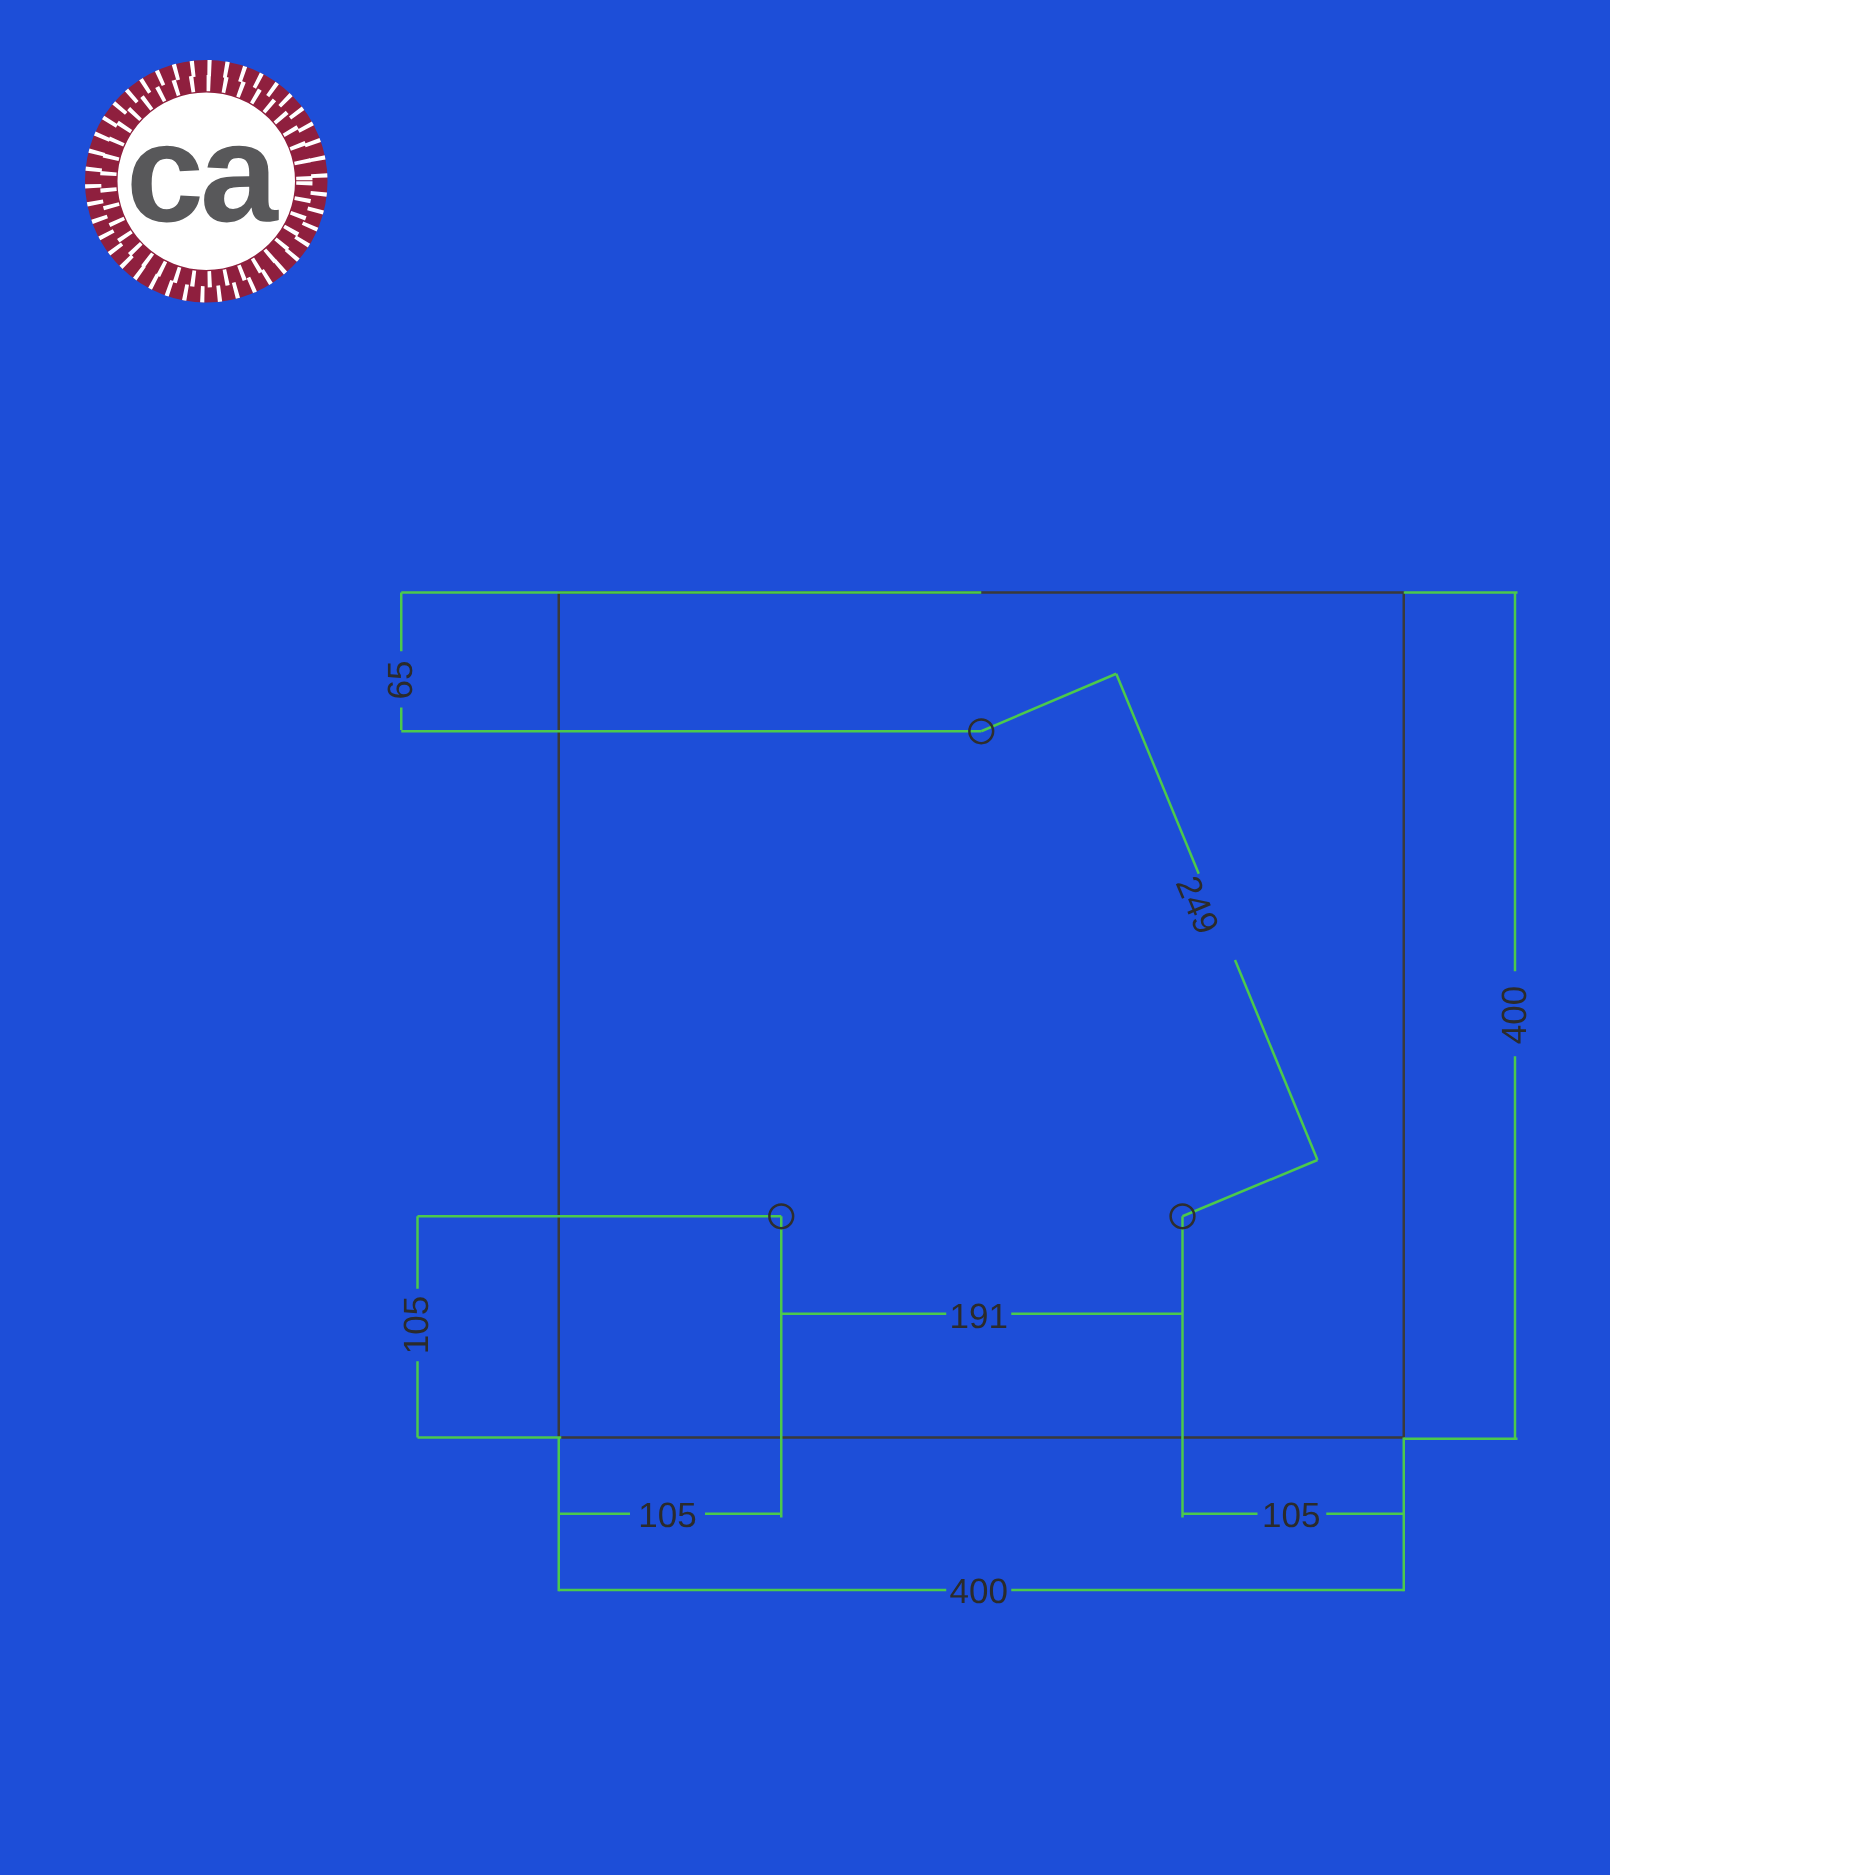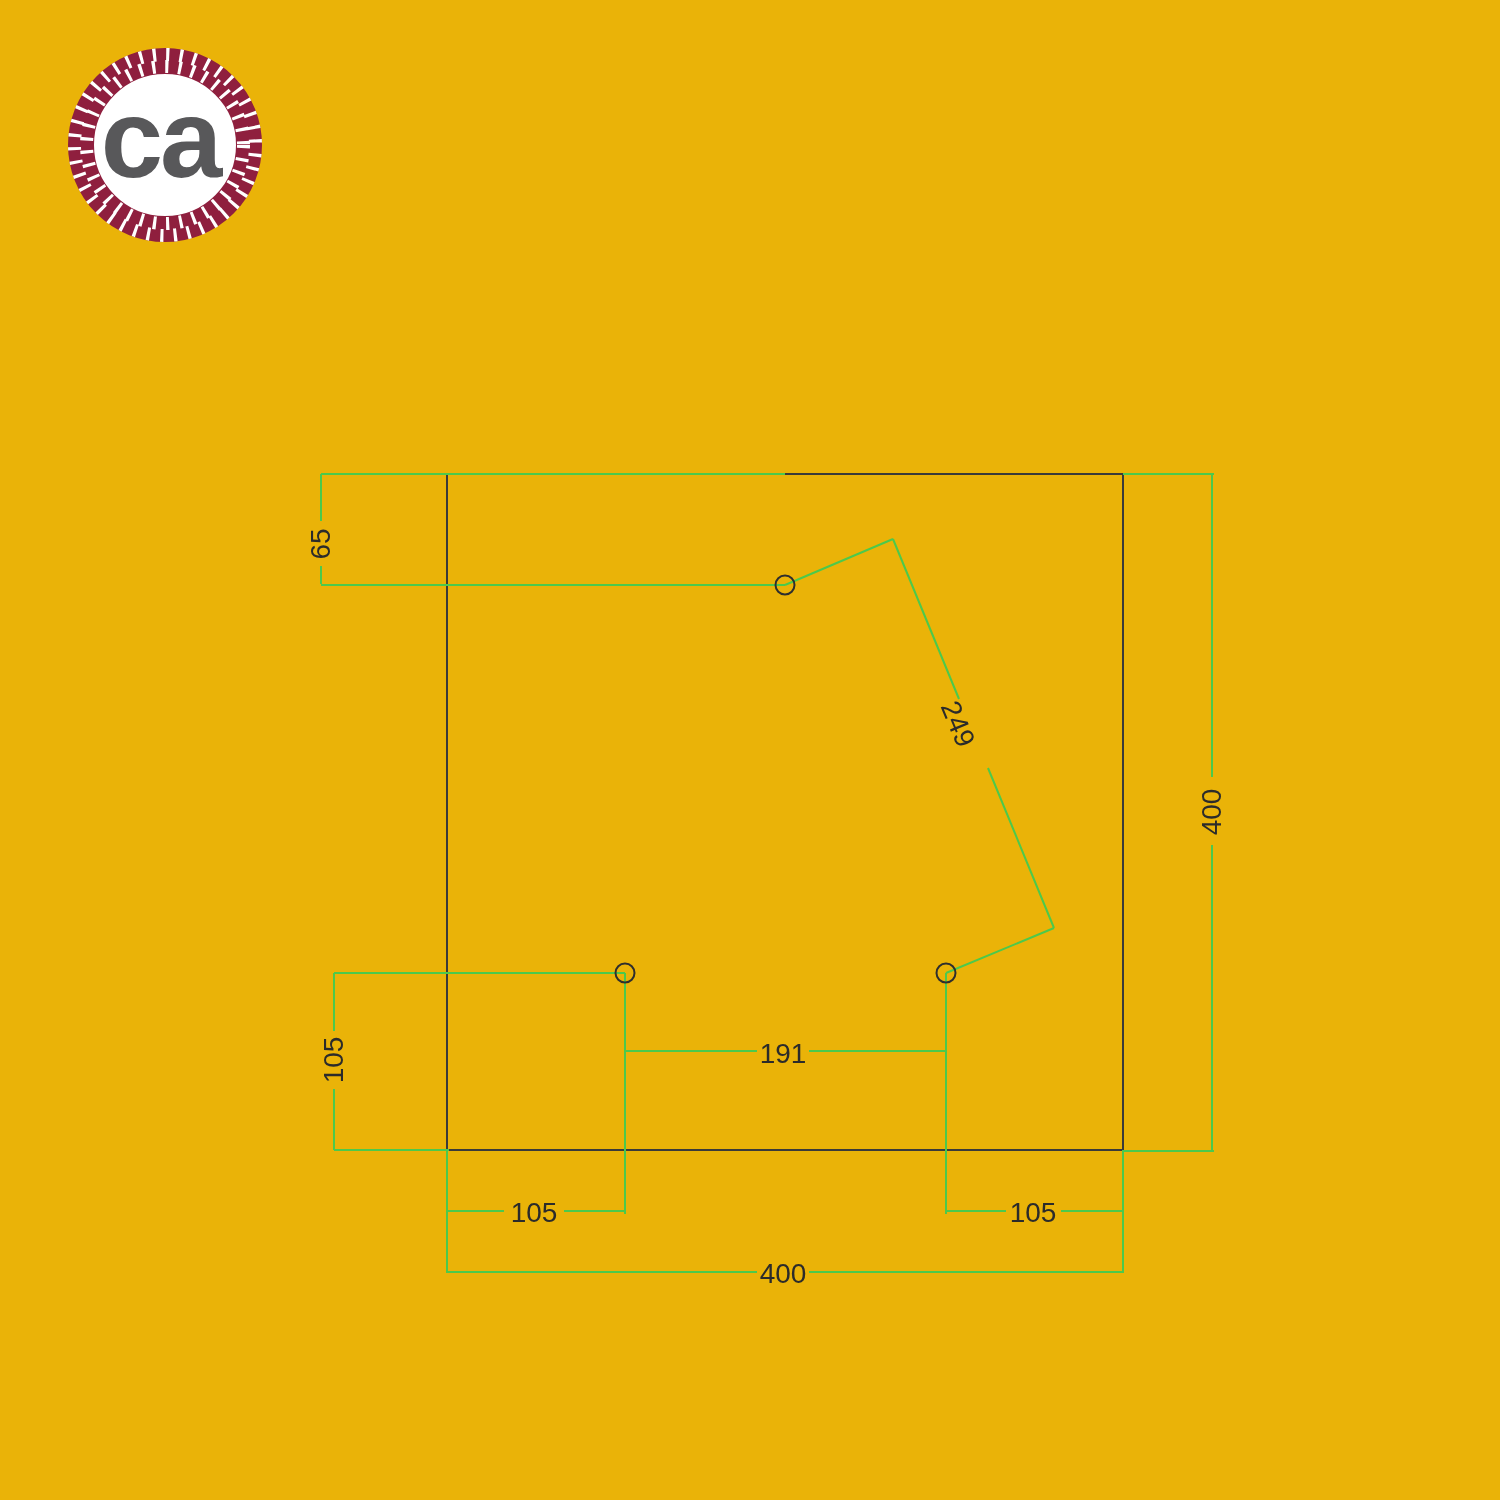--- a/index.html
+++ b/index.html
@@ -1,20 +1,20 @@
 <!DOCTYPE html>
 <html><head>
 <meta charset="utf-8">
 <style>
   html, body { margin: 0; padding: 0; background: #ffffff; }
   .canvas {
     position: relative;
-    width: 1500px;
+    width: 1288px;
     height: 1500px;
-    background: #eab308;
+    background: #1d4ed8;
     overflow: hidden;
     font-family: "Liberation Sans", sans-serif;
   }
   svg { display: block; }
   .outline { stroke: #3a3a3a; stroke-width: 2; fill: none; }
   .dim     { stroke: #4cc94c; stroke-width: 2; fill: none; }
   .hole    { stroke: #2e2e2e; stroke-width: 2; fill: none; }
   .dim-label {
     font-family: "Liberation Sans", sans-serif;
     font-size: 28px;

